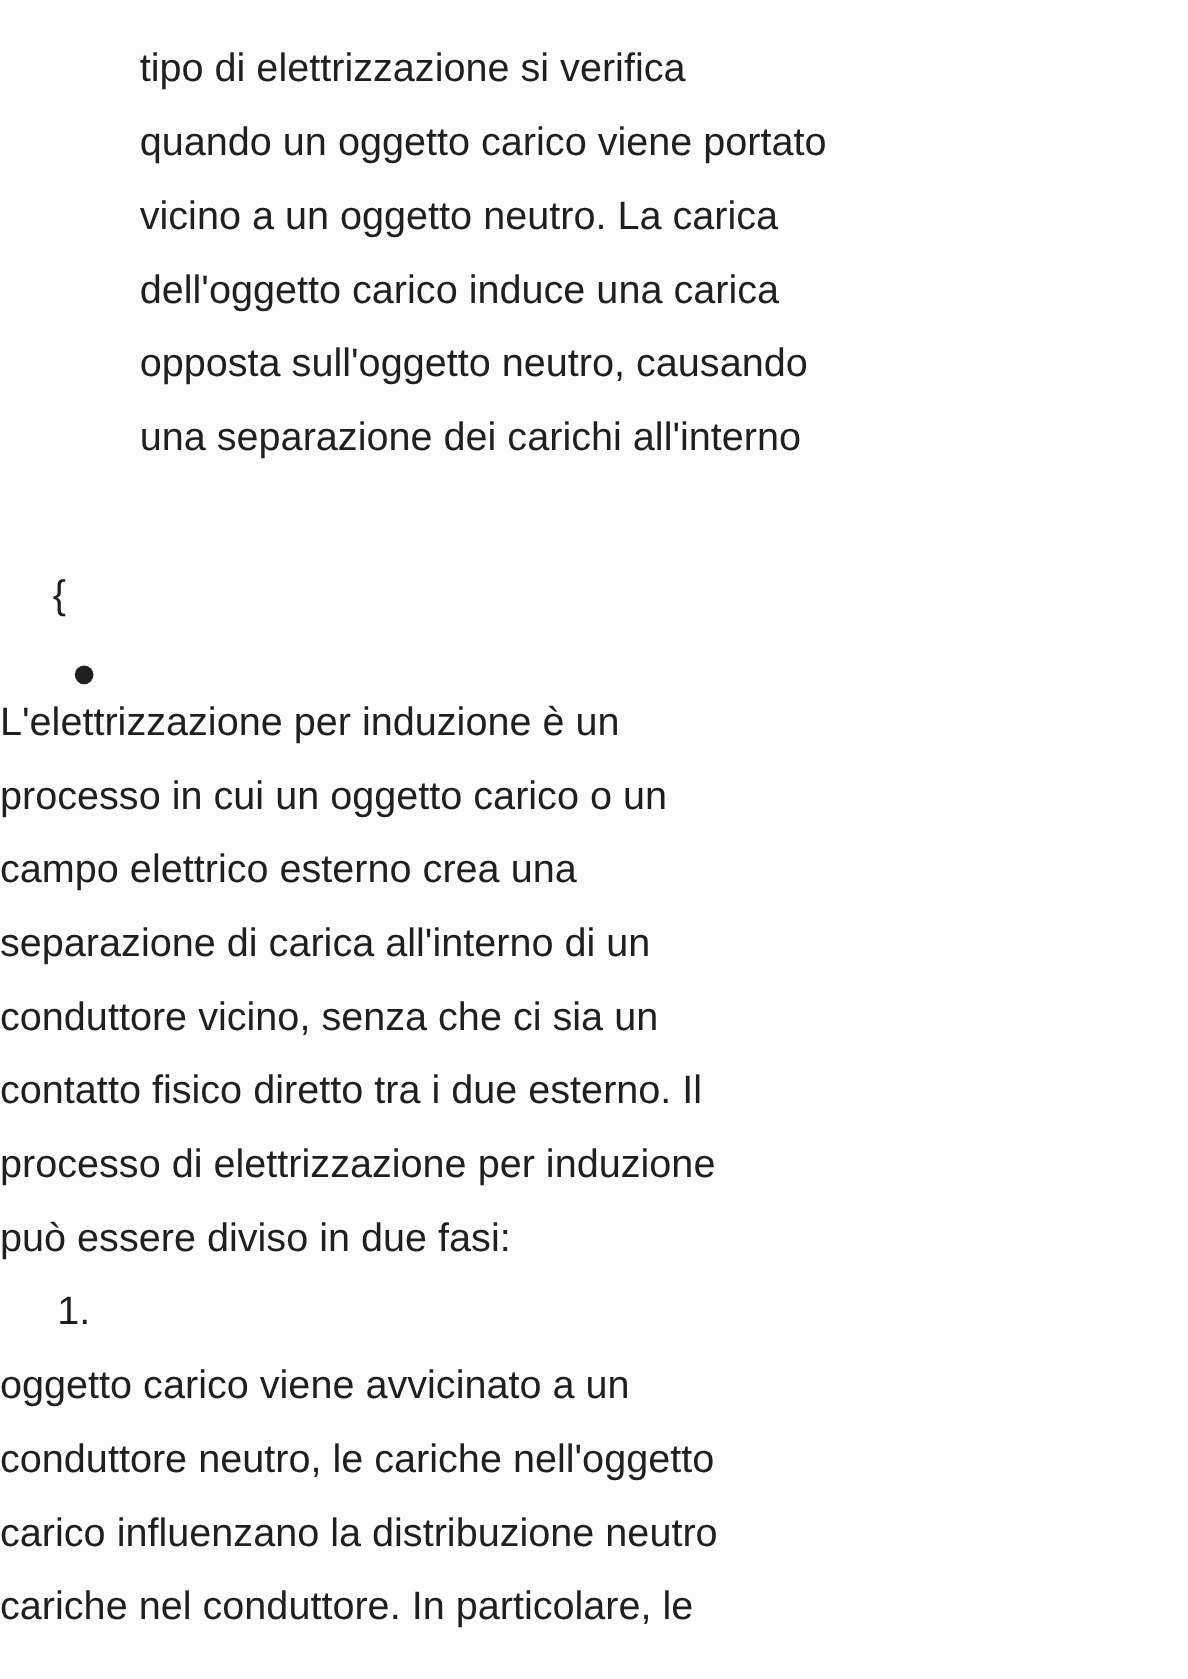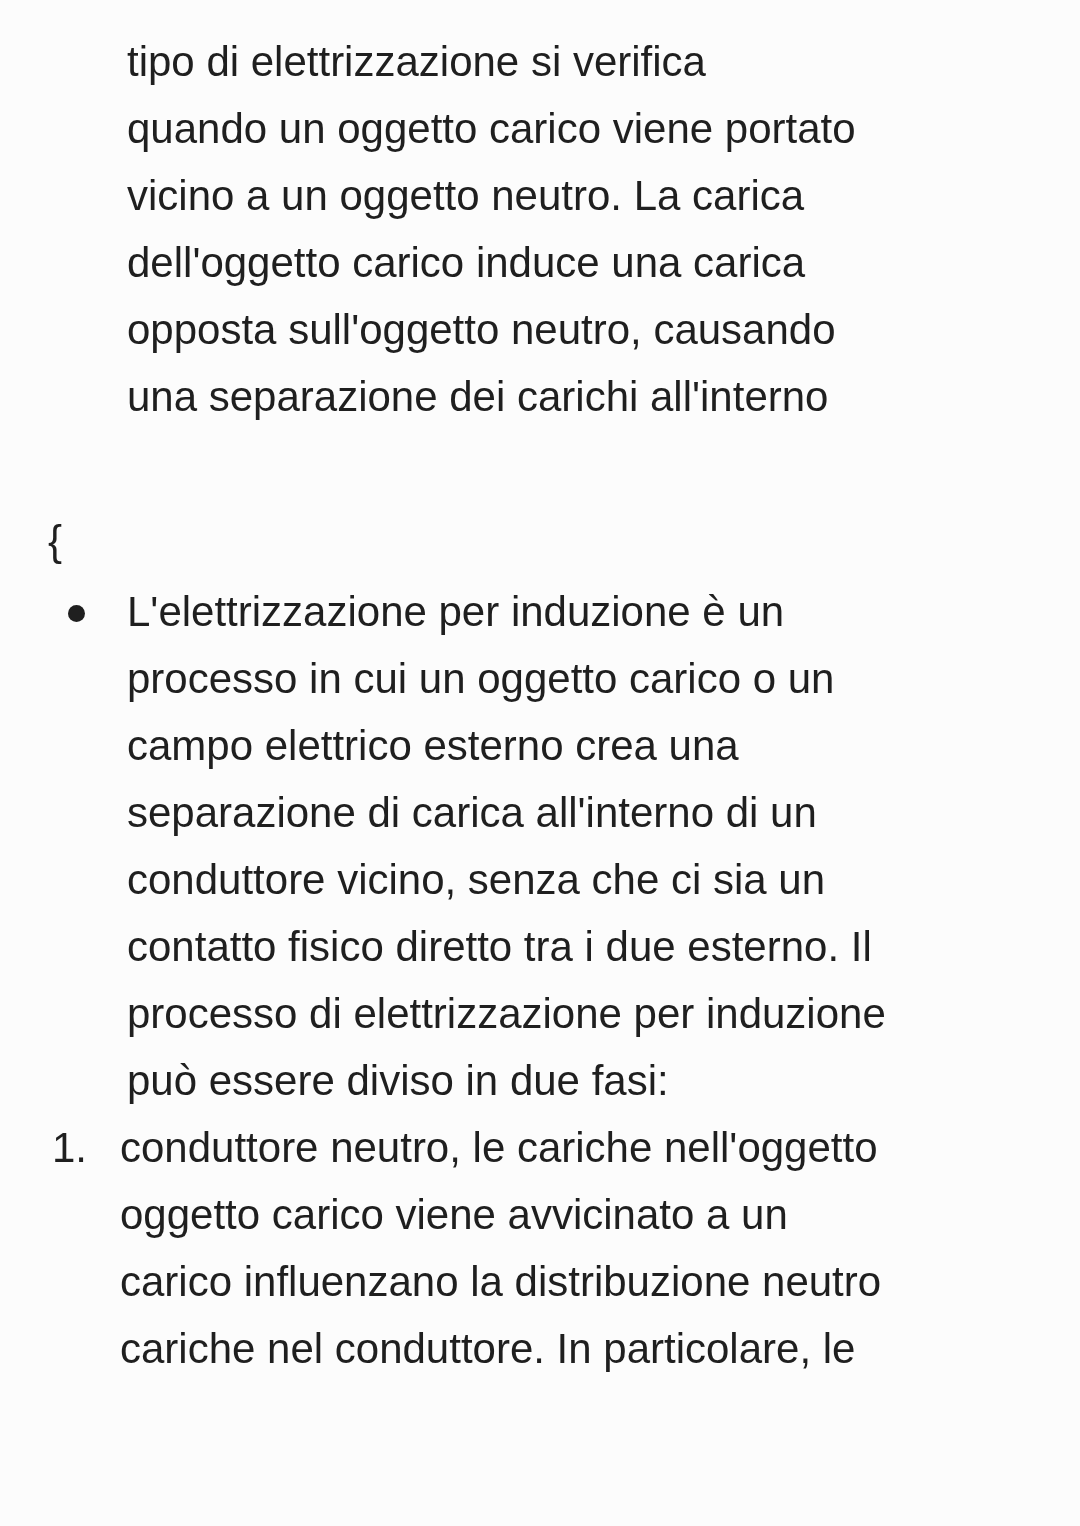--- a/index.html
+++ b/index.html
@@ -11,40 +11,41 @@
     height: 1526px;
     background: #fcfcfc;
     overflow: hidden;
   }
   .content {
     box-sizing: border-box;
     width: 1080px;
     height: 1526px;
     padding-top: 28px;
     font-family: "Liberation Sans", "DejaVu Sans", sans-serif;
-    font-size: 42px;
+    font-size: 36px;
     line-height: 67px;
     color: #1f1f1f;
     font-weight: 400;
   }
   .line {
     white-space: nowrap;
   }
   .paragraph {
     margin-left: 127px;
   }
   .brace-line {
     margin: 77px 0 0 48px;
   }
   .list {
     margin-top: 4px;
   }
   .list-item {
     display: flex;
     align-items: flex-start;
+    flex-direction: column;
   }
   .marker-col {
     flex: none;
     box-sizing: border-box;
   }
   .marker-col.bullet-col {
     width: 127px;
   }
   .marker-col.number-col {
     width: 120px;
@@ -102,22 +103,22 @@
         <div class="line">conduttore vicino, senza che ci sia un</div>
         <div class="line">contatto fisico diretto tra i due esterno. Il</div>
         <div class="line">processo di elettrizzazione per induzione</div>
         <div class="line">può essere diviso in due fasi:</div>
       </div>
     </div>
 
     <div class="list-item">
       <div class="marker-col number-col">1.</div>
       <div class="text-col">
+        <div class="line">oggetto carico viene avvicinato a un</div>
         <div class="line">conduttore neutro, le cariche nell'oggetto</div>
-        <div class="line">oggetto carico viene avvicinato a un</div>
         <div class="line">carico influenzano la distribuzione neutro</div>
         <div class="line">cariche nel conduttore. In particolare, le</div>
       </div>
     </div>
 
   </div>
 
 </div>
 
 </body></html>

